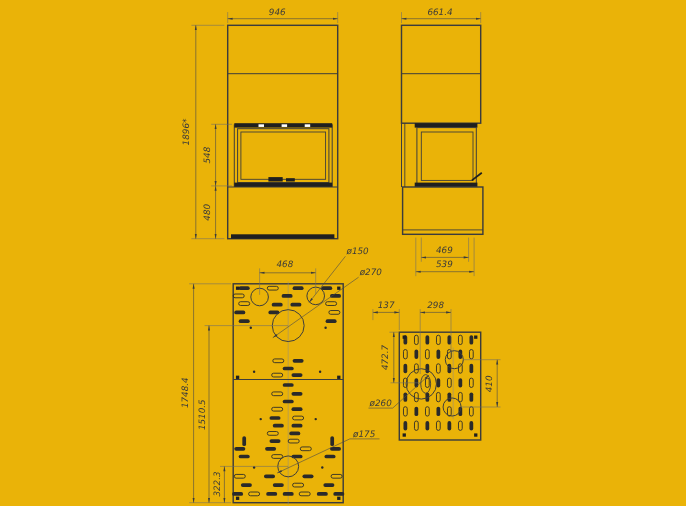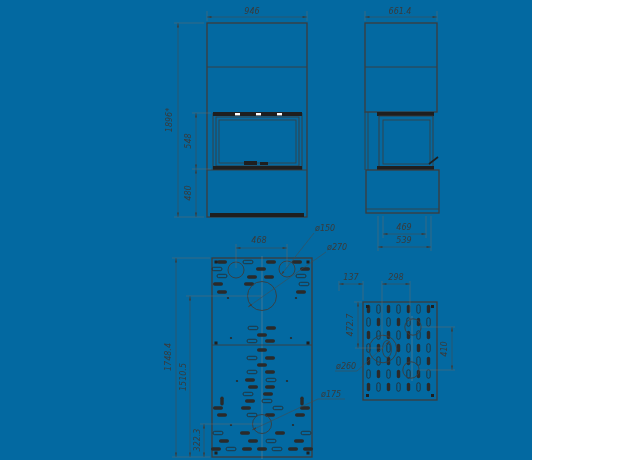--- a/index.html
+++ b/index.html
@@ -1,16 +1,16 @@
 <!DOCTYPE html>
 <html><head>
 <meta charset="utf-8">
 <style>
   html,body{margin:0;padding:0;background:#ffffff;}
-  .stage{position:relative;width:532px;height:460px;background:#0369a1;overflow:hidden;
+  .stage{position:relative;width:624px;height:460px;background:#eab308;overflow:hidden;
          font-family:"DejaVu Sans",sans-serif;}
   svg{position:absolute;left:0;top:0;}
   .ol{fill:none;stroke:#3c3c3c;stroke-width:1.3;}
   .ml{fill:none;stroke:#3c3c3c;stroke-width:0.9;}
   .fr{fill:none;stroke:#3c3c3c;stroke-width:0.8;}
   .dk{fill:#1f1f1f;stroke:none;}
   .dim{fill:none;stroke:#4a4a4a;stroke-width:0.55;}
   .ext{fill:none;stroke:#6a6a6a;stroke-width:0.5;}
   .cl{fill:none;stroke:#8a8a8a;stroke-width:0.45;}
   text.d{font-family:"DejaVu Sans",sans-serif;font-style:italic;font-size:8px;fill:#3a3a3a;}

